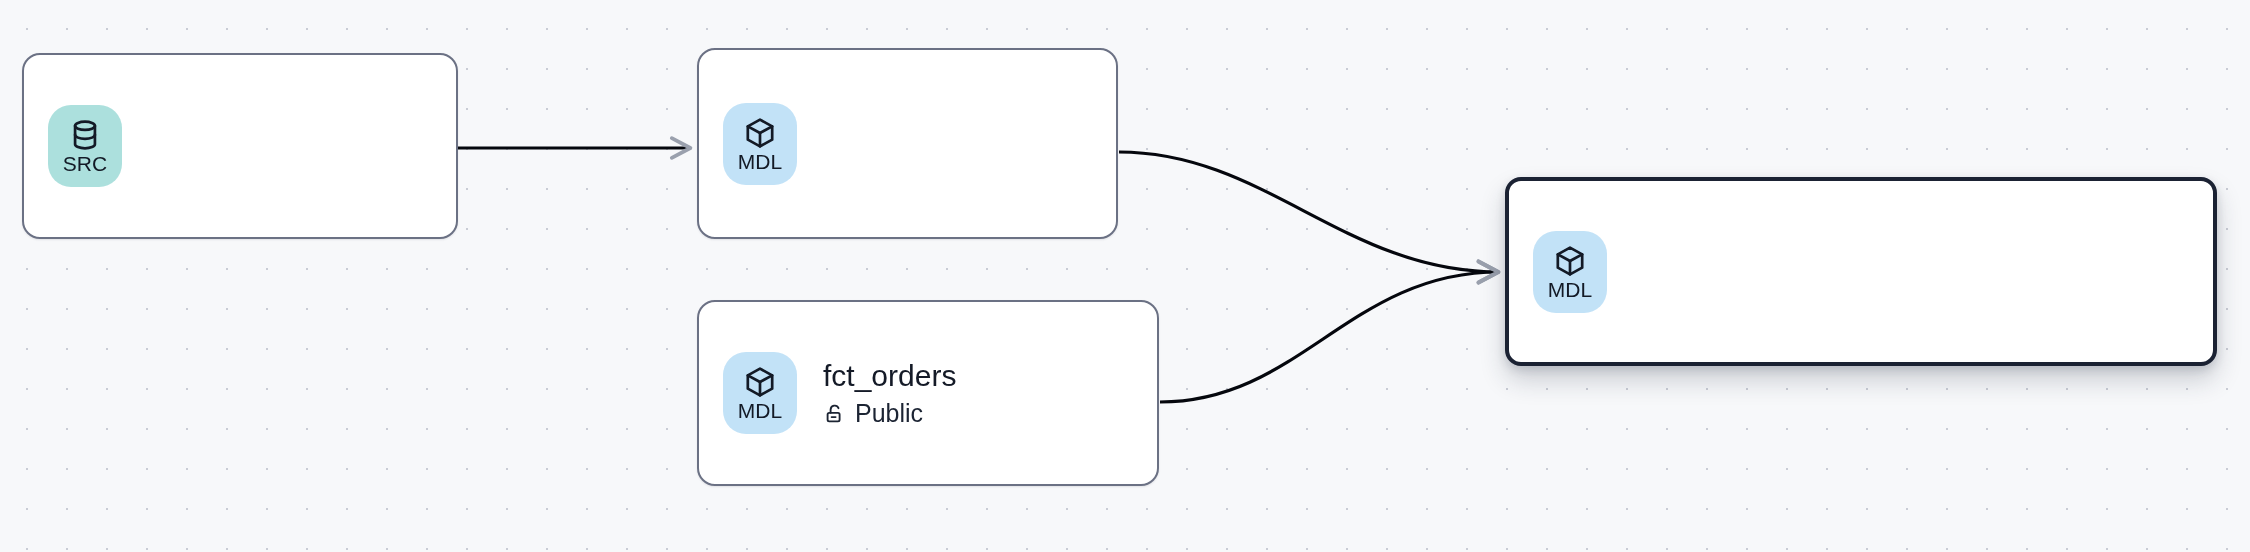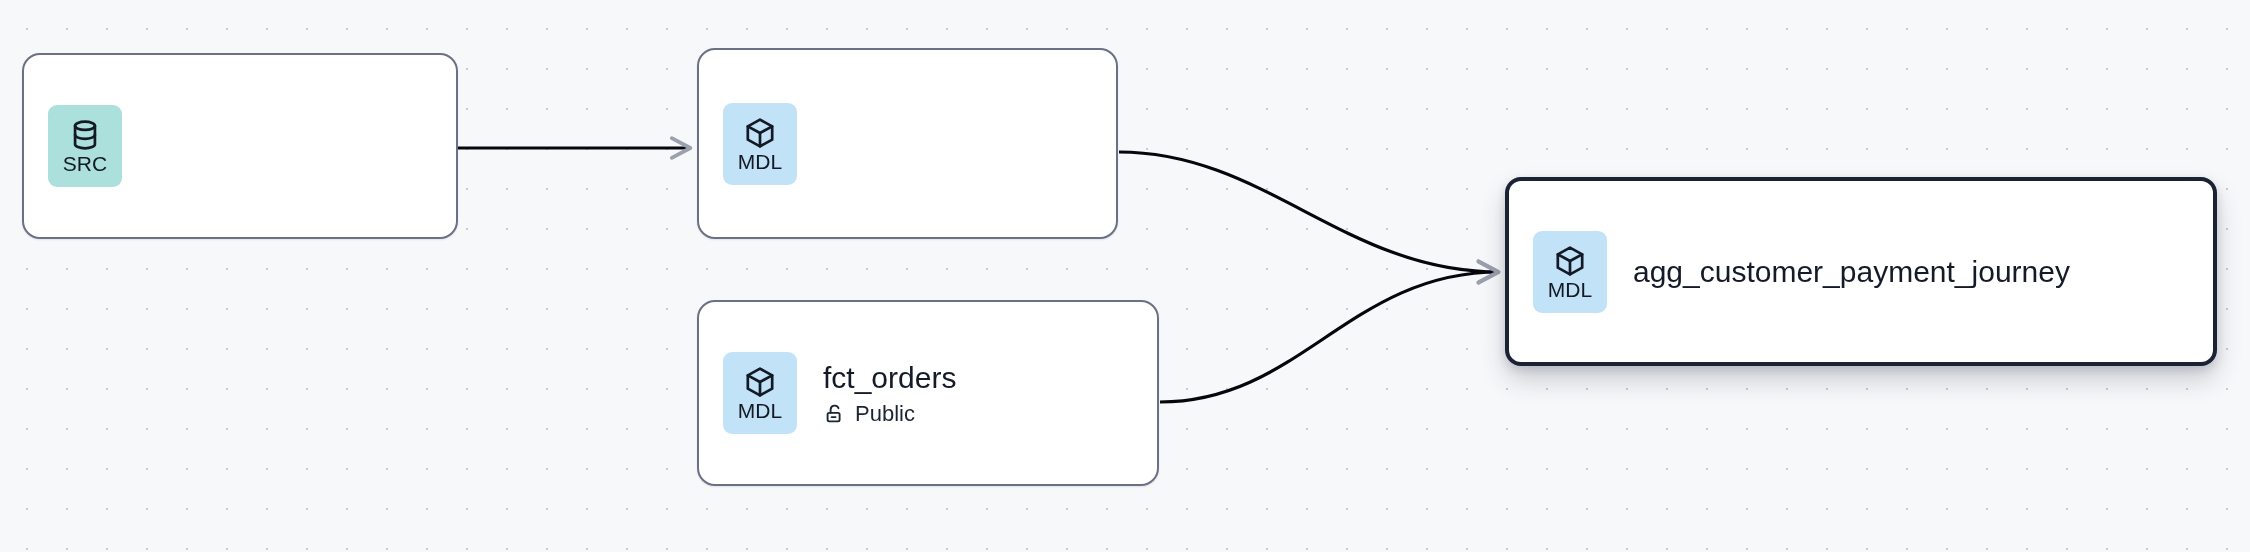--- a/index.html
+++ b/index.html
@@ -47,21 +47,21 @@
     border-radius: 16px;
     box-shadow: 0 14px 26px rgba(30,38,58,0.20),
                 0 4px 10px rgba(30,38,58,0.14);
     z-index: 3;
   }
 
   .badge {
     flex: 0 0 auto;
     width: 74px;
     height: 82px;
-    border-radius: 9px;
+    border-radius: 23px;
     display: flex;
     flex-direction: column;
     align-items: center;
     justify-content: center;
     gap: 1px;
   }
   .badge.src { background: #ace0dd; }
   .badge.mdl { background: #c2e2f7; text-align: center; }
   .badge svg { display: block; }
   .badge-label {
@@ -84,21 +84,21 @@
     line-height: 1.18;
     color: #141a27;
     white-space: nowrap;
     font-weight: 400;
   }
   .node-sub {
     display: flex;
     align-items: center;
     gap: 8px;
     margin-top: 6px;
-    font-size: 22px;
+    font-size: 25px;
     line-height: 1.15;
     color: #1c2433;
     white-space: nowrap;
   }
   .node-sub svg { display: block; flex: 0 0 auto; }
 
   
 </style>
 </head>
 <body>
@@ -165,18 +165,15 @@
 
   <div class="node selected" style="left: 1505px; top: 177px; width: 712px; height: 189px; padding-left: 24px;">
     <div class="badge mdl" style="background: rgb(194, 226, 247);">
       <svg width="34" height="34" viewBox="0 0 24 24" fill="none" stroke="#131a26" stroke-width="1.9" stroke-linecap="round" stroke-linejoin="round">
         <path d="M12 2.6 L20.6 7.3 L20.6 16.7 L12 21.4 L3.4 16.7 L3.4 7.3 Z"></path>
         <path d="M3.4 7.3 L12 12 L20.6 7.3"></path>
         <path d="M12 12 L12 21.4"></path>
       </svg>
       <span class="badge-label">MDL</span>
     </div>
-    <div class="node-body">
-      <div class="node-title">agg_customer_payment_journey</div>
-    </div>
   </div>
 
 </div>
 
 </body></html>

